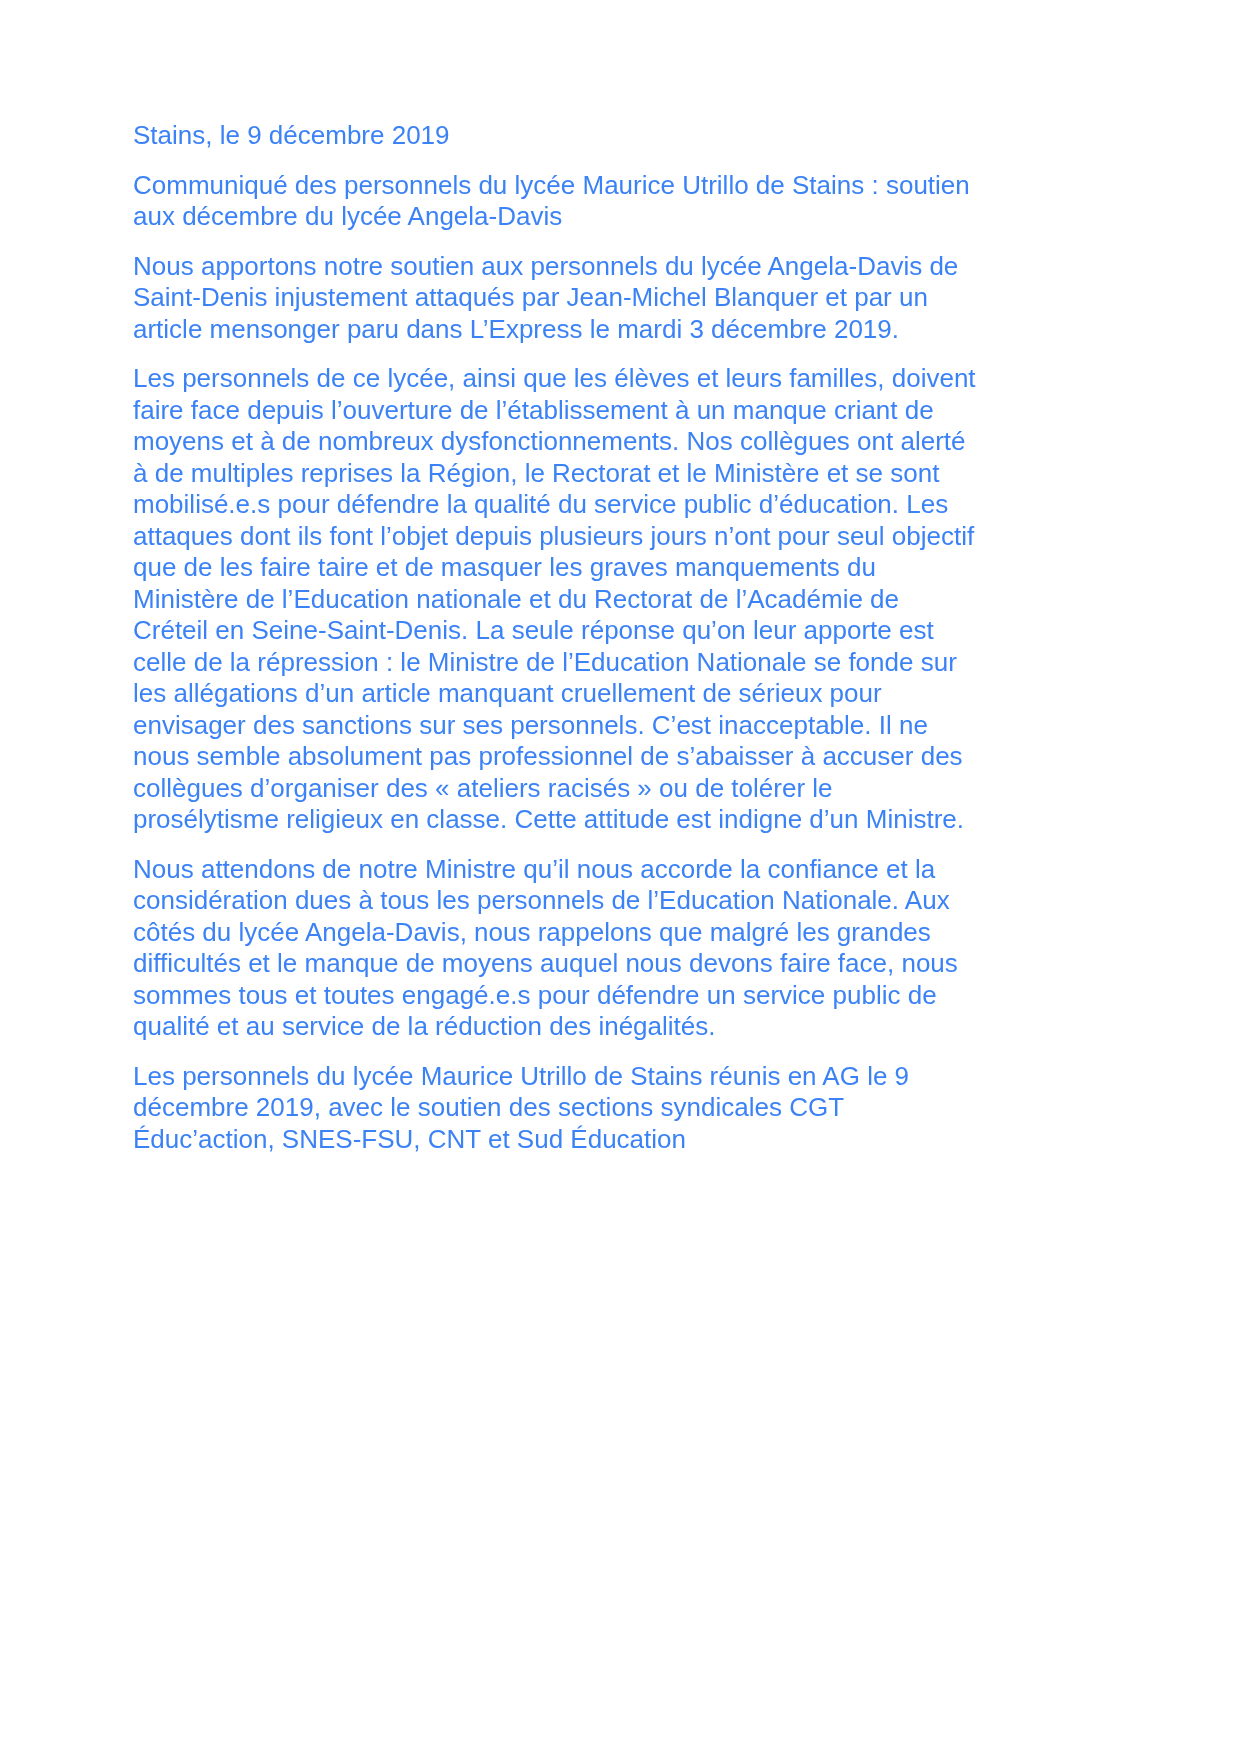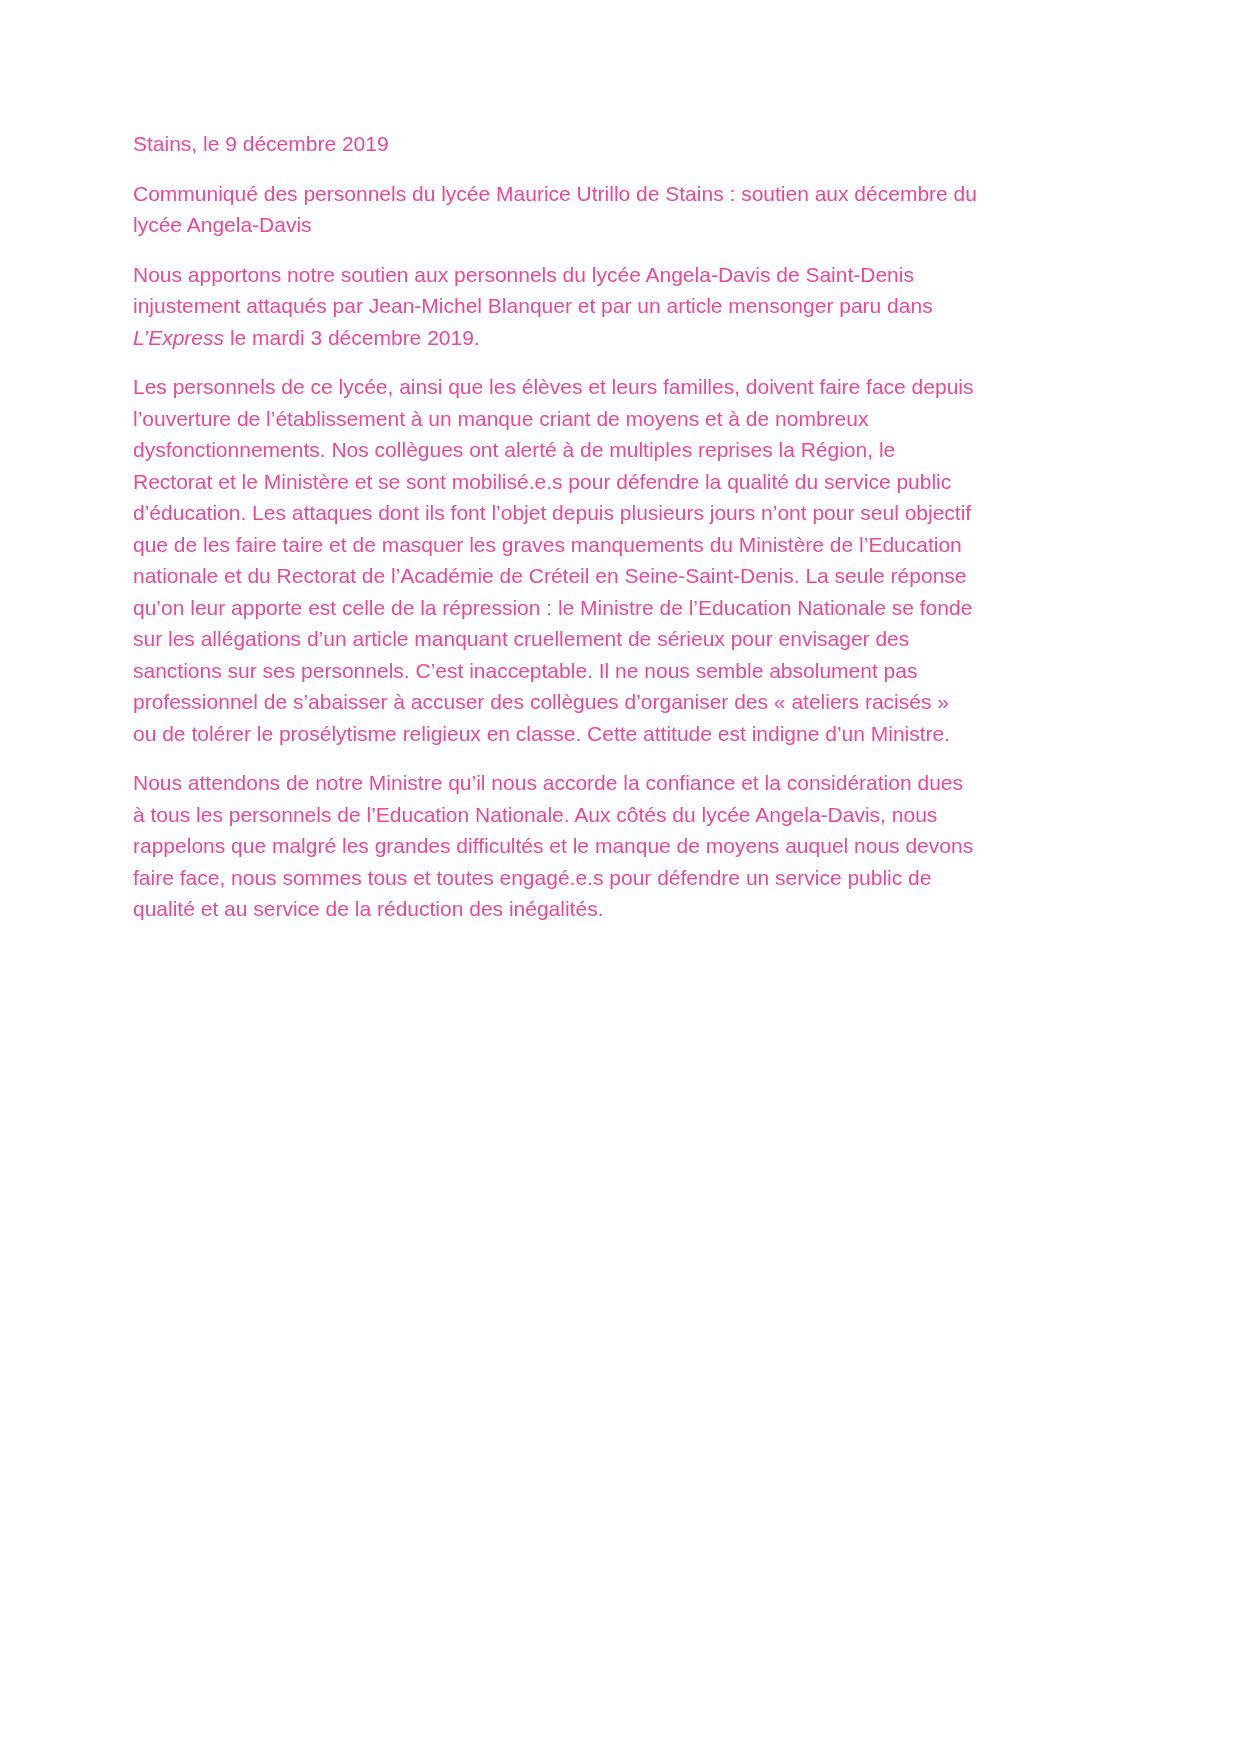--- a/index.html
+++ b/index.html
@@ -11,49 +11,49 @@
     position: relative;
     width: 1240px;
     height: 1754px;
     background: #ffffff;
     margin: 0 auto;
     overflow: hidden;
   }
   .doc-body {
     position: absolute;
     left: 133px;
-    top: 128px;
+    top: 120px;
     width: 845px;
     font-family: "Liberation Sans", sans-serif;
-    font-size: 21px;
+    font-size: 26px;
     line-height: 31.5px;
-    color: #ec4899;
+    color: #3b82f6;
     text-align: left;
   }
   .para {
     margin: 0 0 18px 0;
   }
   .para:last-child {
     margin-bottom: 0;
   }
   .italic {
-    font-style: italic;
   }
 </style>
 </head>
 <body>
 
 <div class="page">
   <div class="doc-body">
 
     <p class="para"><span>Stains, le 9 décembre 2019</span></p>
 
     <p class="para">Communiqué des personnels du lycée Maurice Utrillo de Stains : soutien aux décembre du lycée Angela-Davis</p>
 
     <p class="para"><span>Nous apportons notre soutien aux personnels du lycée Angela-Davis de Saint-Denis injustement attaqués par Jean-Michel Blanquer et par un article mensonger paru dans </span><span class="italic">L’Express</span><span> le mardi 3 décembre 2019.</span></p>
 
     <p class="para">Les personnels de ce lycée, ainsi que les élèves et leurs familles, doivent faire face depuis l’ouverture de l’établissement à un manque criant de moyens et à de nombreux dysfonctionnements. Nos collègues ont alerté à de multiples reprises la Région,  le Rectorat et le Ministère et se sont mobilisé.e.s pour défendre la qualité du service public d’éducation. Les attaques dont ils font l’objet depuis plusieurs jours n’ont pour seul objectif que de les faire taire et de masquer les graves manquements du Ministère de l’Education nationale et du Rectorat de l’Académie de Créteil en Seine-Saint-Denis. La seule réponse qu’on leur apporte est celle de la répression : le Ministre de l’Education Nationale se fonde sur les allégations d’un article manquant cruellement de sérieux pour envisager des sanctions sur ses personnels. C’est inacceptable. Il ne nous semble absolument pas professionnel de s’abaisser à accuser des collègues d’organiser des « ateliers racisés » ou de tolérer le prosélytisme religieux en classe. Cette attitude est indigne d’un Ministre.</p>
 
     <p class="para">Nous attendons de notre Ministre qu’il nous accorde la confiance et la considération dues à tous les personnels de l’Education Nationale. Aux côtés du lycée Angela-Davis, nous rappelons que malgré les grandes difficultés et le manque de moyens auquel nous devons faire face, nous sommes tous et toutes engagé.e.s pour défendre un service public de qualité et au service de la réduction des inégalités.</p>
 
+    <p class="para">Les personnels du lycée Maurice Utrillo de Stains réunis en AG le 9 décembre 2019, avec le soutien des sections syndicales CGT Éduc’action, SNES-FSU, CNT et Sud Éducation</p>
 
   </div>
 </div>
 
 </body></html>

